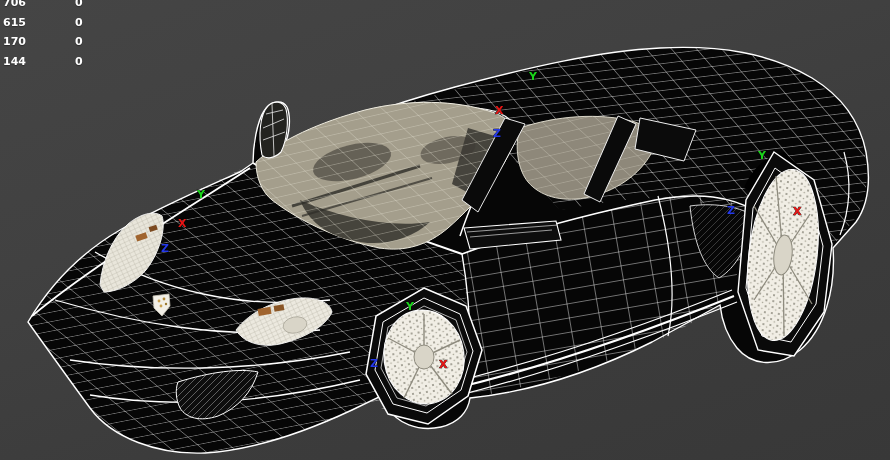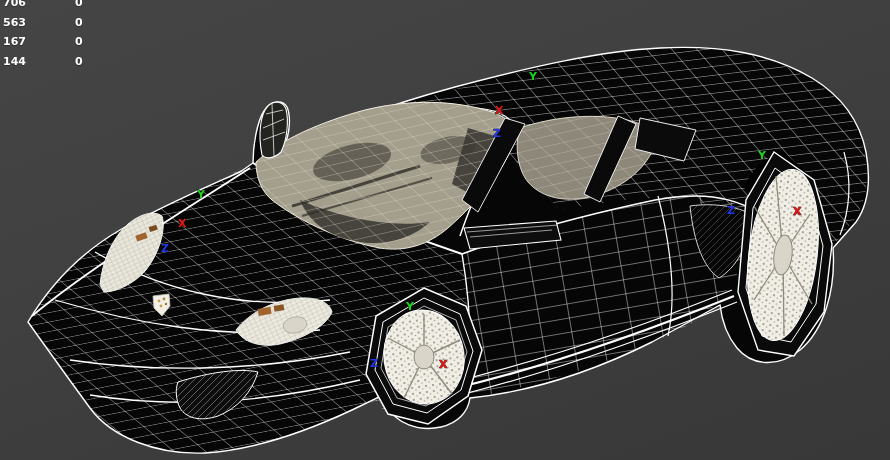--- a/index.html
+++ b/index.html
@@ -267,25 +267,25 @@
       </g>
     </g>
   </svg>
 
   <div class="stats-overlay">
     <div class="stats-row">
       <span class="val">706</span>
       <span class="cnt">0</span>
     </div>
     <div class="stats-row">
-      <span class="val">563</span>
-      <span class="cnt">0</span>
-    </div>
-    <div class="stats-row">
-      <span class="val">167</span>
+      <span class="val">615</span>
+      <span class="cnt">0</span>
+    </div>
+    <div class="stats-row">
+      <span class="val">170</span>
       <span class="cnt">0</span>
     </div>
     <div class="stats-row">
       <span class="val">144</span>
       <span class="cnt">0</span>
     </div>
   </div>
 
 </div>
 

